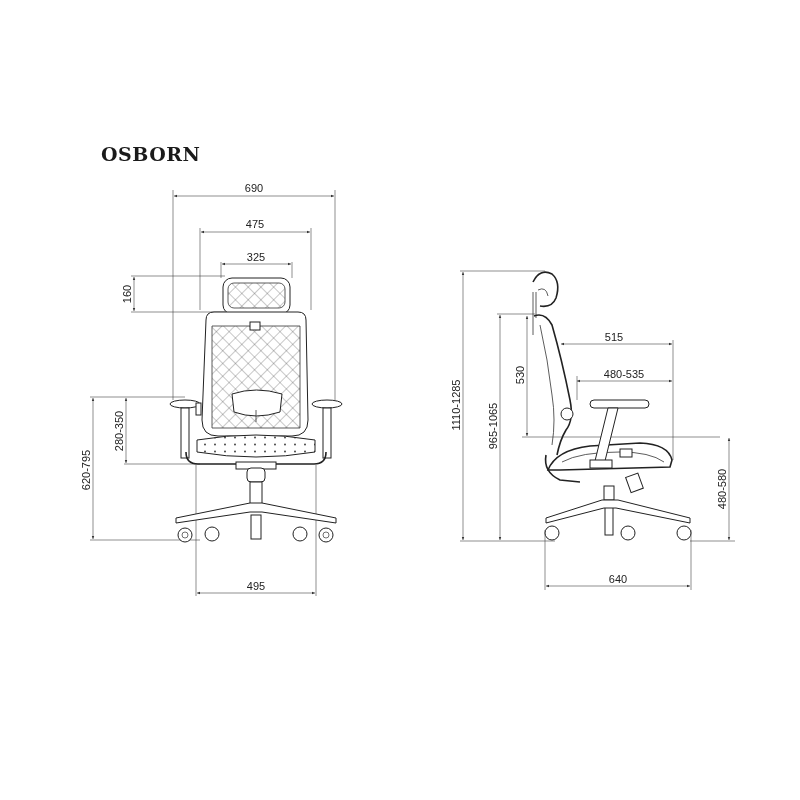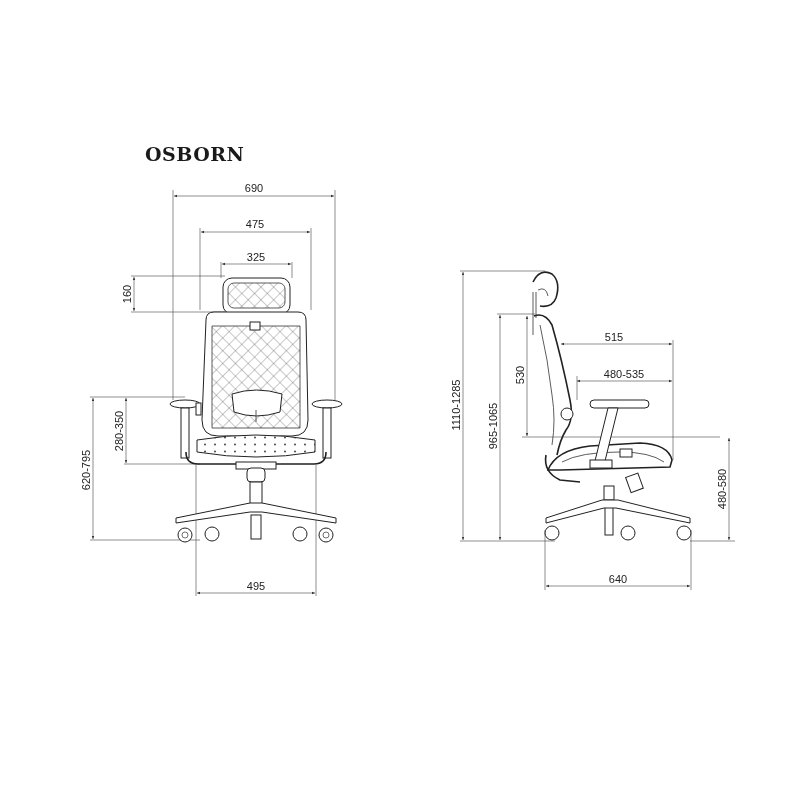--- a/index.html
+++ b/index.html
@@ -1,20 +1,20 @@
 <!DOCTYPE html>
 <html><head>
 <meta charset="utf-8">
 <style>
   html, body { margin: 0; padding: 0; background: #ffffff; }
   body { width: 800px; height: 800px; position: relative; overflow: hidden; }
   .title {
     position: absolute; left: 101px; top: 143px;
     font-family: "DejaVu Serif", "Liberation Serif", serif;
-    font-weight: bold; font-size: 19px; color: #1a1a1a; letter-spacing: 0.5px; margin-left: 44px;
+    font-weight: bold; font-size: 19px; color: #1a1a1a; letter-spacing: 0.5px;
   }
   svg { position: absolute; left: 0; top: 0; }
   .dim { font-family: "Liberation Sans", "DejaVu Sans", sans-serif; font-size: 11px; fill: #222; }
   .ln { stroke: #333; stroke-width: 0.8; fill: none; }
   .dl { stroke: #444; stroke-width: 0.6; fill: none; }
   .thick { stroke: #222; stroke-width: 1.6; fill: none; }
   .part { stroke: #222; stroke-width: 1; fill: #fff; }
 </style>
 </head>
 <body>

